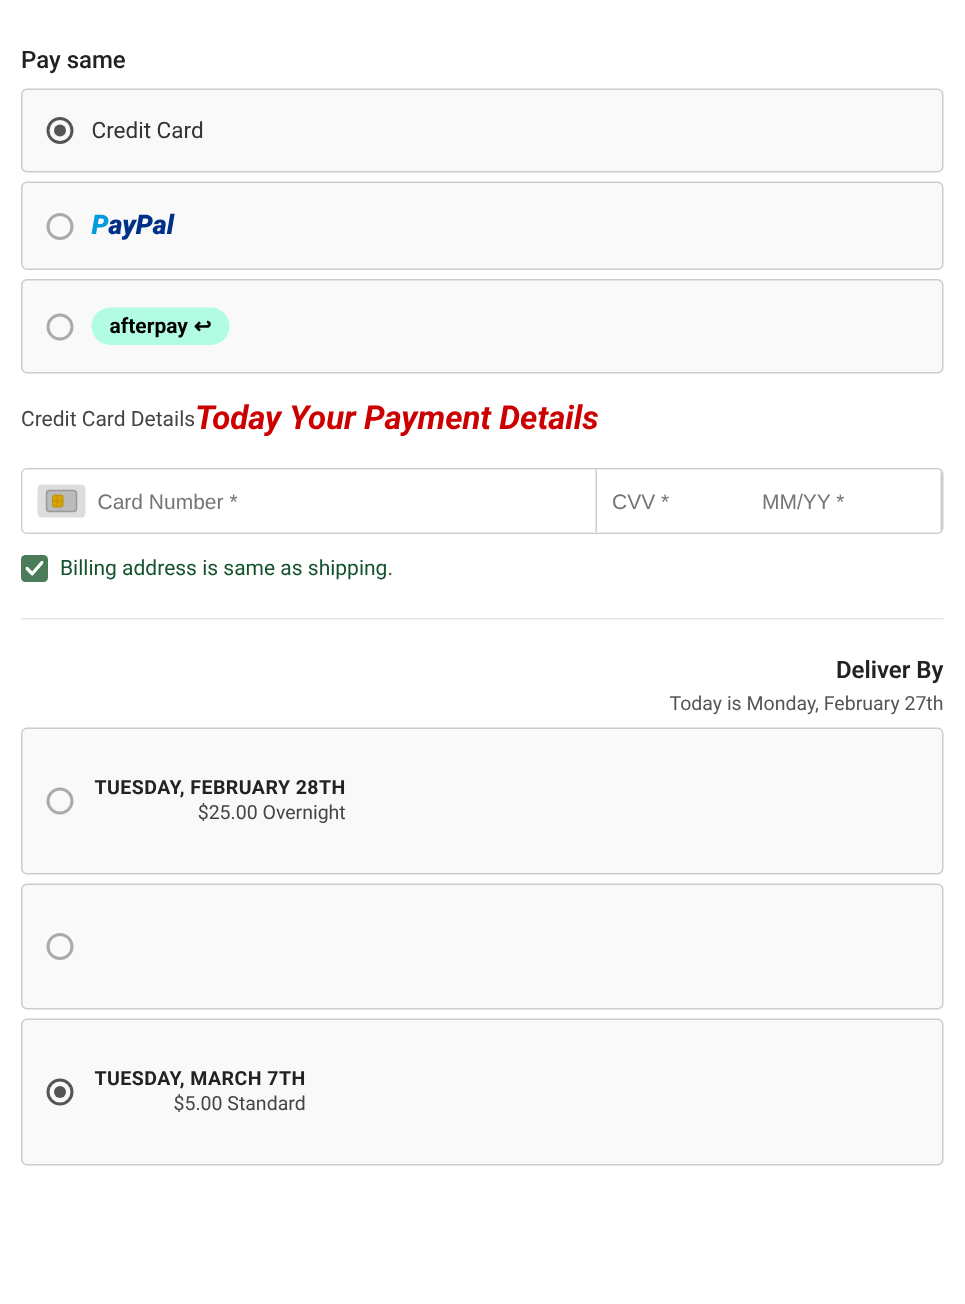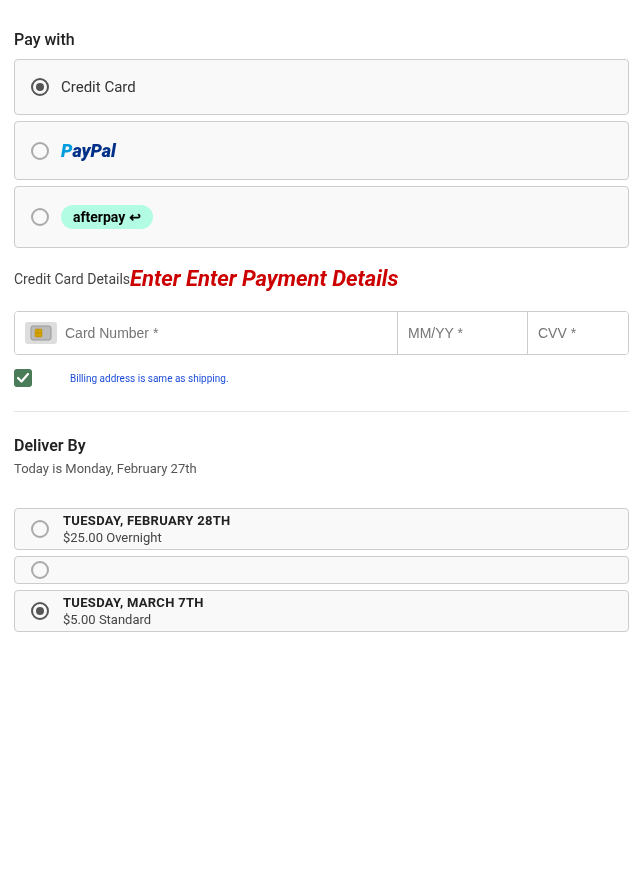--- a/index.html
+++ b/index.html
@@ -187,51 +187,51 @@
       align-items: center;
       justify-content: center;
       flex-shrink: 0;
     }
     .billing-checkbox svg {
       fill: none;
       stroke: #fff;
       stroke-width: 2.5;
     }
     .billing-label {
-      font-size: 10px;
-      color: #1d4ed8;
-      margin-left: 30px;
+      font-size: 14px;
+      color: #14532d;
     }
 
     
     .divider {
       height: 1px;
       background: #e5e5e5;
       margin: 24px 0;
     }
 
     
     .deliver-section {
       margin-top: 4px;
+      text-align: right;
     }
     .deliver-title {
       font-size: 16px;
       font-weight: 600;
       color: #222;
       margin-bottom: 6px;
     }
     .deliver-today {
       font-size: 13px;
       color: #555;
-      margin-bottom: 32px;
+      margin-bottom: 8px;
     }
     .delivery-option {
       border: 1px solid #ccc;
       border-radius: 4px;
-      padding: 4px 16px;
+      padding: 32px 16px;
       display: flex;
       align-items: center;
       gap: 14px;
       cursor: pointer;
       background: #f9f9f9;
       margin-bottom: 6px;
     }
     .delivery-option:last-child {
       margin-bottom: 0;
     }
@@ -250,21 +250,21 @@
       font-size: 13px;
       color: #444;
     }
   </style>
 </head>
 <body>
 
 <div class="page-container">
 
   <div class="cc-section">
-    <div class="section-label">Pay with</div>
+    <div class="section-label">Pay same</div>
     <div class="payment-options">
 
       <div class="payment-option">
         <div class="radio-btn selected">
         </div>
         <span class="option-label">Credit Card</span>
       </div>
 
       <div class="payment-option">
         <div class="radio-btn"></div>
@@ -282,43 +282,43 @@
           <span class="afterpay-arrow">↩</span>
         </div>
       </div>
 
     </div>
   </div>
 
   <div class="cc-section">
     <div style="display:flex; align-items:center; margin-bottom:10px;">
       <span class="cc-section-title">Credit Card Details</span>
-      <span class="cc-banner">Enter Enter Payment Details</span>
+      <span class="cc-banner">Today Your Payment Details</span>
     </div>
 
     <div class="cc-fields">
 
       <div class="cc-field cc-field-card">
         <div class="card-icon">
           <svg width="22" height="16" viewBox="0 0 22 16" xmlns="http://www.w3.org/2000/svg">
             <rect x="1" y="1" width="20" height="14" rx="2" fill="#bbb" stroke="#999" stroke-width="1"></rect>
             <rect x="5" y="4" width="7" height="8" rx="1" fill="#d4a400" stroke="#b8860b" stroke-width="0.5"></rect>
             <line x1="8" y1="4" x2="8" y2="12" stroke="#b8860b" stroke-width="0.5"></line>
             <line x1="5" y1="8" x2="12" y2="8" stroke="#b8860b" stroke-width="0.5"></line>
           </svg>
         </div>
         <input class="cc-input" type="text" placeholder="Card Number *" style="">
       </div>
 
+      <div class="cc-field cc-field-cvv">
+        <input class="cc-input" type="text" placeholder="CVV *" style="">
+      </div>
+
       <div class="cc-field cc-field-expiry">
         <input class="cc-input" type="text" placeholder="MM/YY *" style="">
-      </div>
-
-      <div class="cc-field cc-field-cvv">
-        <input class="cc-input" type="text" placeholder="CVV *" style="">
       </div>
     </div>
 
     <div class="billing-row">
       <div class="billing-checkbox">
         <svg width="12" height="10" viewBox="0 0 12 10">
           <polyline points="1,5 4.5,8.5 11,1" stroke="#fff" stroke-width="2.2" fill="none" stroke-linecap="round" stroke-linejoin="round"></polyline>
         </svg>
       </div>
       <span class="billing-label">Billing address is same as shipping.</span>

